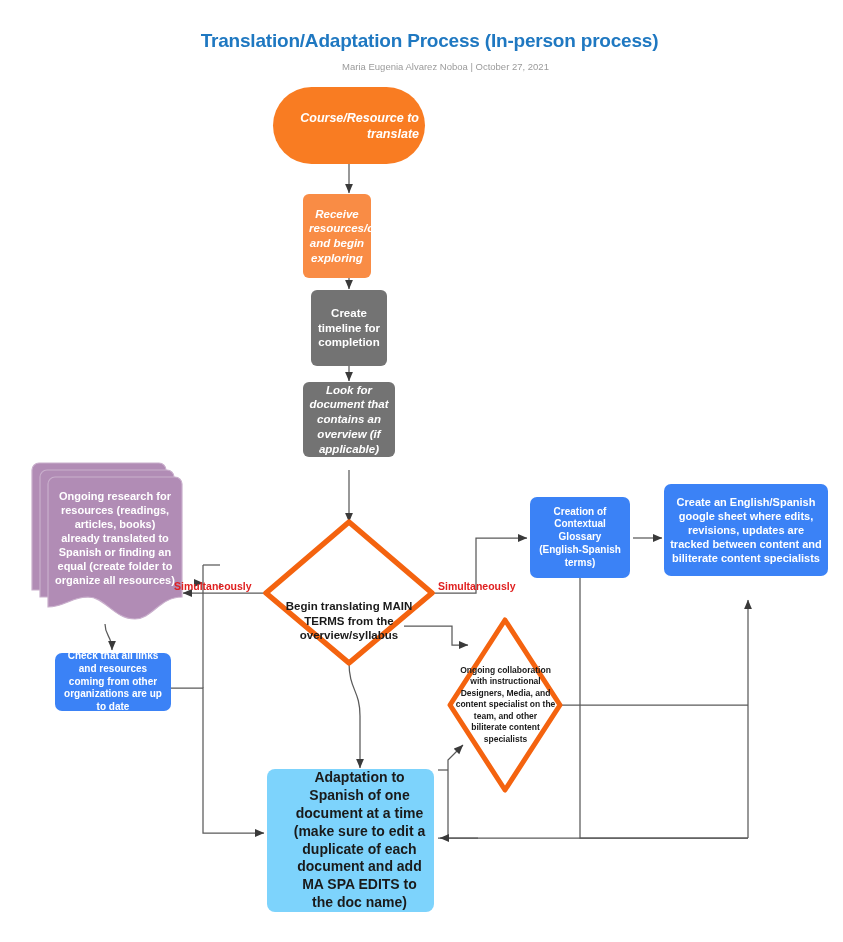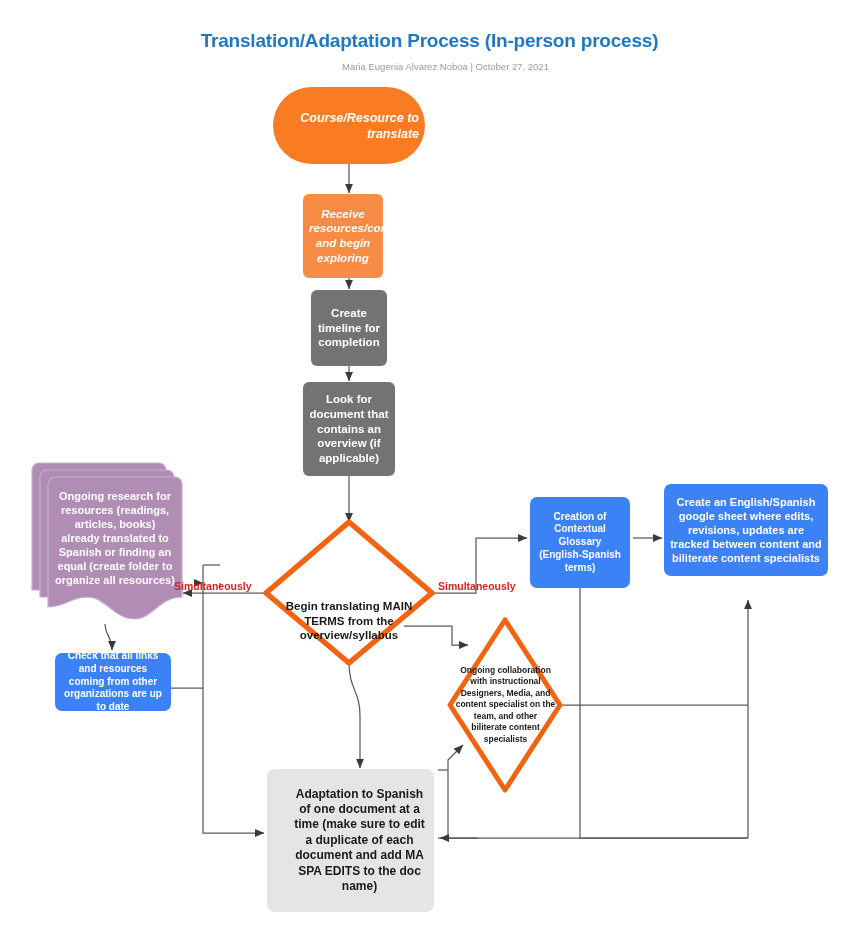--- a/index.html
+++ b/index.html
@@ -42,22 +42,22 @@
     background:#F98C45;border-radius:6px;color:#ffffff;
     font-style:italic;font-weight:bold;font-size:11.5px;
   }
   
   .n-orange{
     background:#737373;border-radius:6px;color:#ffffff;
     font-weight:bold;font-size:11.5px;
   }
   
   .n-orange-dark{
-    background:#e5e5e5;border-radius:8px;color:#1a1a1a;
-    font-weight:bold;font-size:12px;padding-left:18px;
+    background:#7dd3fc;border-radius:8px;color:#1a1a1a;
+    font-weight:bold;font-size:14px;padding-left:18px;
   }
   
   .n-purple{
     background:#3b82f6;border-radius:7px;color:#ffffff;
     font-weight:bold;font-size:11px;
   }
   .n-purple.small{font-size:10px;}
 
   
   .n-diamond{
@@ -151,45 +151,45 @@
                v113
                c-22,0 -30,22 -47,22 c-21,0 -30,-22 -47,-22
                c-16,0 -24,10 -40,10 z" fill="#B18CB5" stroke="#C9AFCC" stroke-width="1.2"></path>
     </g>
   </svg>
 
   <div class="node n-start" style="left:265px;top:87px;width:152px;height:77px;text-align:right;">
     <div class="txt">Course/Resource to translate</div>
   </div>
 
-  <div class="node n-orange-lite" style="left:295px;top:194px;width:80px;height:84px;">
+  <div class="node n-orange-lite" style="left:295px;top:194px;width:68px;height:84px;">
     <div class="txt">Receive resources/content and begin exploring</div>
   </div>
 
   <div class="node n-orange" style="left:303px;top:290px;width:76px;height:76px;">
     <div class="txt">Create timeline for completion</div>
   </div>
 
-  <div class="node n-orange" style="left:295px;top:382px;width:92px;height:94px;">
+  <div class="node n-orange" style="left:295px;top:382px;width:92px;height:75px;font-style:italic;">
     <div class="txt">Look for document that contains an overview (if applicable)</div>
   </div>
 
   <div class="node n-diamond d1" style="left:269px;top:565px;width:144px;height:56px;">
     <div class="txt">Begin translating MAIN TERMS from the overview/syllabus</div>
   </div>
 
   <div class="node n-docstack" style="left:40px;top:482px;width:134px;height:112px;">
     <div class="txt">Ongoing research for resources (readings, articles, books) already translated to Spanish or finding an equal (create folder to organize all resources)</div>
   </div>
 
   <div class="node n-purple small" style="left:47px;top:653px;width:116px;height:58px;">
     <div class="txt">Check that all links and resources coming from other organizations are up to date</div>
   </div>
 
-  <div class="node n-purple small" style="left:522px;top:497px;width:100px;height:91px;">
+  <div class="node n-purple small" style="left:522px;top:497px;width:100px;height:81px;">
     <div class="txt">Creation of Contextual Glossary (English-Spanish terms)</div>
   </div>
 
   <div class="node n-purple" style="left:656px;top:484px;width:164px;height:92px;">
     <div class="txt">Create an English/Spanish google sheet where edits, revisions, updates are tracked between content and biliterate content specialists</div>
   </div>
 
   <div class="node n-diamond d2" style="left:441px;top:655px;width:113px;height:100px;">
     <div class="txt">Ongoing collaboration with instructional Designers, Media, and content specialist on the team, and other biliterate content specialists</div>
   </div>

